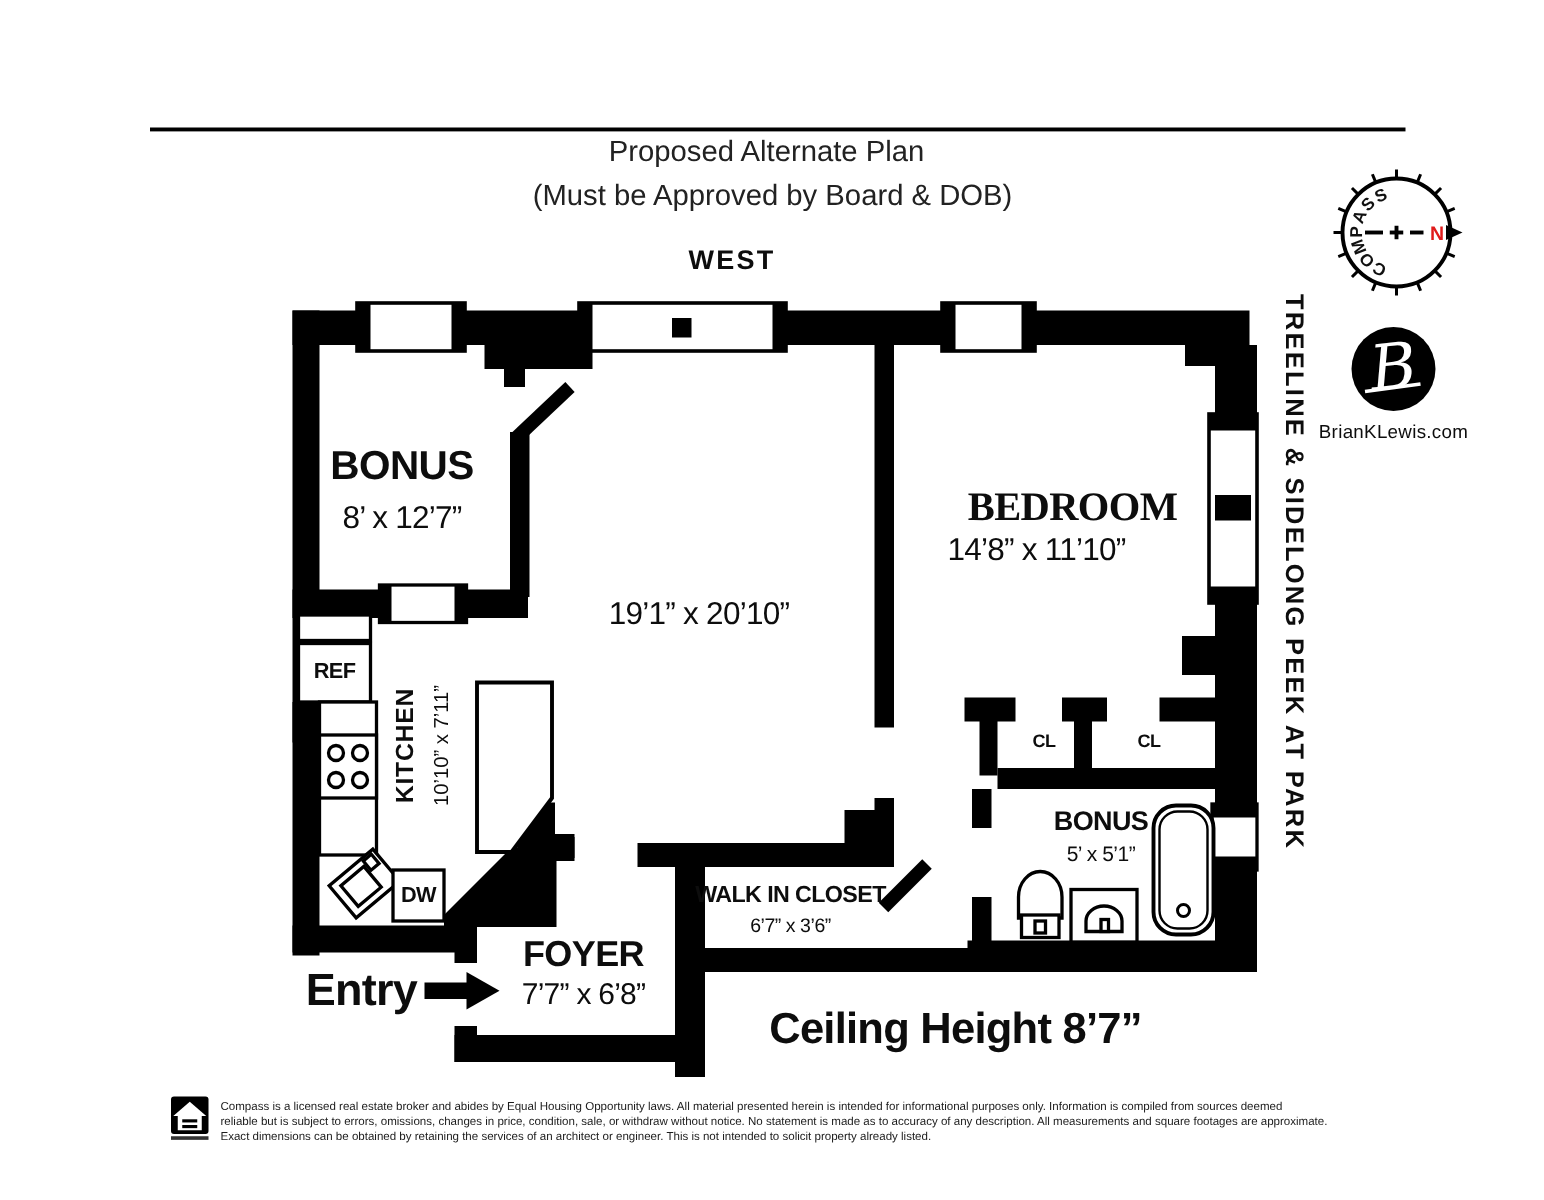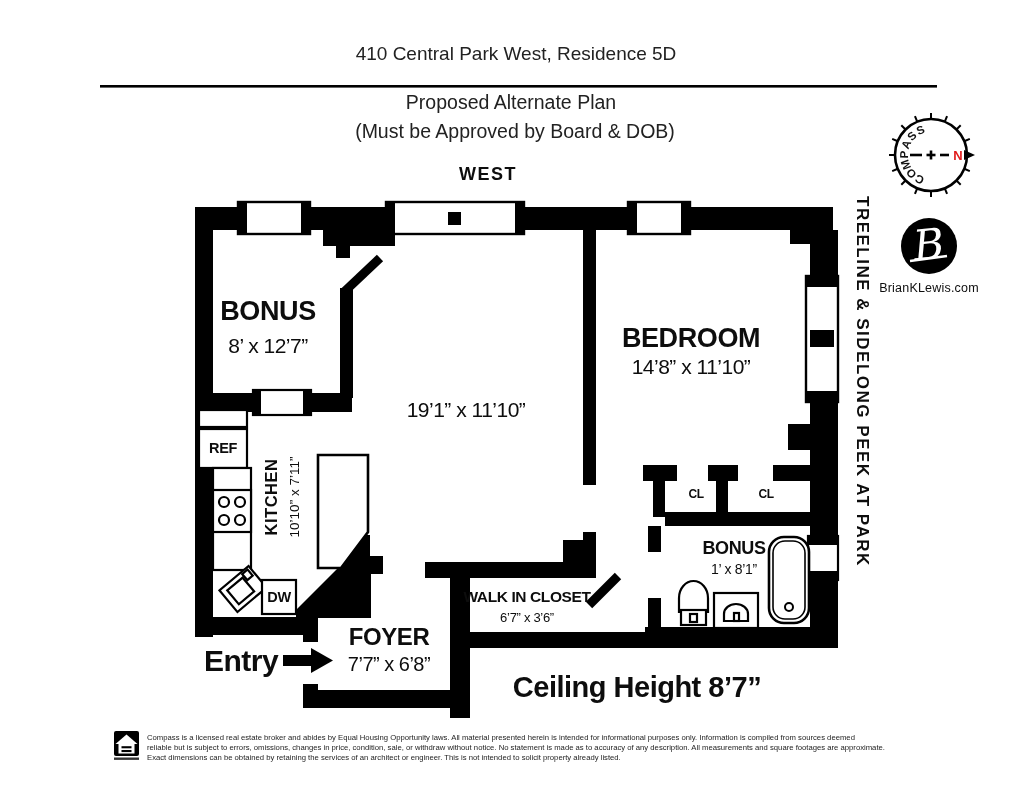--- a/index.html
+++ b/index.html
@@ -214,41 +214,40 @@
     <g>
       <rect x="114" y="731" width="25" height="25" fill="#000" rx="2"></rect>
       <polygon points="126.5,734.5 115.5,744 137.5,744" fill="#fff"></polygon>
       <rect x="118.5" y="744" width="16" height="9.5" fill="#fff"></rect>
       <rect x="121.5" y="746.2" width="10" height="2.1" fill="#000"></rect>
       <rect x="121.5" y="750" width="10" height="2.1" fill="#000"></rect>
       <rect x="114" y="757.5" width="25" height="2.4" fill="#333"></rect>
     </g>
   </svg>
 
-  <div class="lbl hdr title" style="left:516px;top:54px;">410 Central Park West, Residence 5D</div>
   <div class="lbl hdr sub" style="left:511px;top:102px;">Proposed Alternate Plan</div>
   <div class="lbl hdr sub" style="left:515px;top:131px;">(Must be Approved by Board &amp; DOB)</div>
   <div class="lbl west" style="left:488px;top:174px;">WEST</div>
 
   <div class="lbl name room-big" style="left:268px;top:311px;">BONUS</div>
   <div class="lbl dims" style="left:268px;top:346px;">8’ x 12’7”</div>
-  <div class="lbl dims" style="left:466px;top:410px;">19’1” x 11’10”</div>
-  <div class="lbl name room-big" style="left:691px;top:338px;">BEDROOM</div>
+  <div class="lbl dims" style="left:466px;top:410px;">19’1” x 20’10”</div>
+  <div class="lbl name room-big" style="left:715px;top:338px;font-family:Liberation Serif, serif;">BEDROOM</div>
   <div class="lbl dims" style="left:691px;top:367px;">14’8” x 11’10”</div>
 
   <div class="vlbl name kit-n" style="left:271px;top:497px;">KITCHEN</div>
   <div class="vlbl kit-d" style="left:294px;top:497px;">10’10” x 7’11”</div>
 
   <div class="lbl name appl" style="left:223px;top:448px;">REF</div>
   <div class="lbl name appl" style="left:279px;top:597px;">DW</div>
   <div class="lbl name cl" style="left:696px;top:494px;">CL</div>
   <div class="lbl name cl" style="left:766px;top:494px;">CL</div>
 
   <div class="lbl name bath-n" style="left:734px;top:548px;">BONUS</div>
-  <div class="lbl bath-d" style="left:734px;top:569px;">1’ x 8’1”</div>
+  <div class="lbl bath-d" style="left:734px;top:569px;">5’ x 5’1”</div>
   <div class="lbl name small-n" style="left:527px;top:597px;">WALK IN CLOSET</div>
   <div class="lbl small-d" style="left:527px;top:617px;">6’7” x 3’6”</div>
   <div class="lbl name foyer-n" style="left:389px;top:637px;">FOYER</div>
   <div class="lbl foyer-d" style="left:389px;top:664px;">7’7” x 6’8”</div>
 
   <div class="lbl name entry" style="left:241px;top:661px;">Entry</div>
   <div class="lbl name ceiling" style="left:637px;top:687px;">Ceiling Height 8’7”</div>
 
   <div class="treeline">TREELINE &amp; SIDELONG PEEK AT PARK</div>
 

